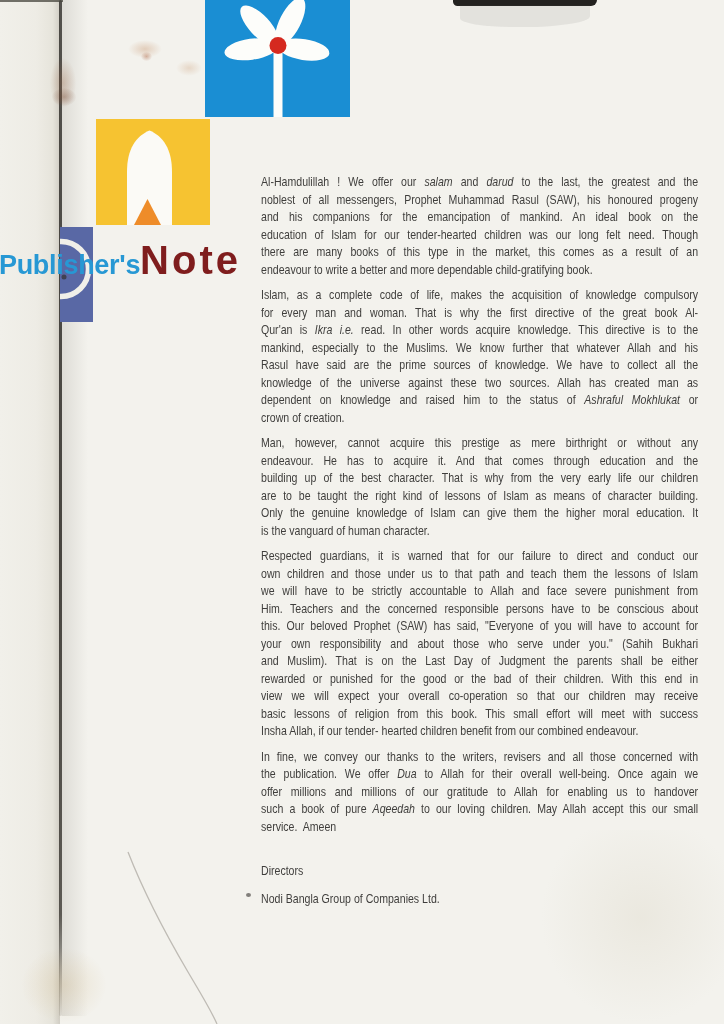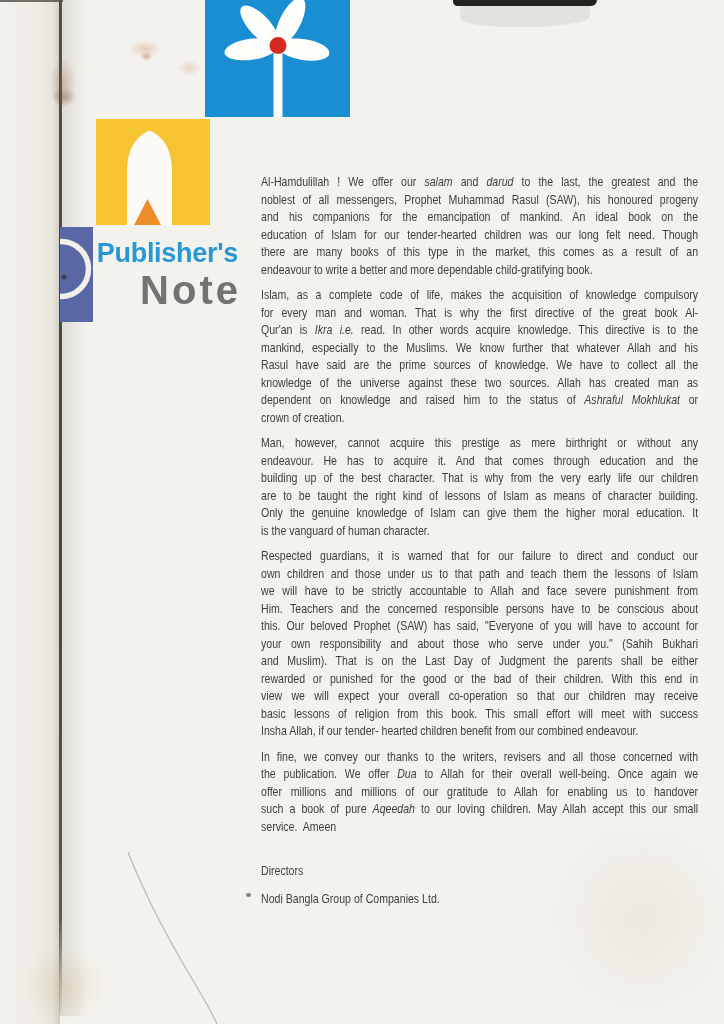--- a/index.html
+++ b/index.html
@@ -32,21 +32,21 @@
   .watermark{position:absolute;left:540px;top:830px;width:184px;height:194px;
     background:radial-gradient(ellipse at 55% 45%,rgba(222,217,202,.40),rgba(243,242,237,0) 70%);}
   .fold{position:absolute;left:0;top:0;pointer-events:none;}
   
   .sq{position:absolute;}
   .sq-flower{left:205px;top:0;width:145px;height:117px;}
   .sq-arch{left:96px;top:119px;width:114px;height:106px;}
   .sq-ring{left:60px;top:227px;width:33px;height:95px;overflow:hidden;}
   .sq svg{display:block;}
   
-  .title{position:absolute;top:238px;right:486px;display:flex;flex-direction:column;align-items:flex-end;text-align:right;}
+  .title{position:absolute;top:238px;right:486px;display:flex;flex-direction:row;align-items:flex-end;text-align:right;}
   .t1{font-size:27px;line-height:30px;font-weight:700;letter-spacing:-.3px;}
   .t2{font-size:40px;line-height:40px;font-weight:700;letter-spacing:3px;margin-top:2px;margin-right:-3px;}
   
   .body-col{position:absolute;left:261px;top:173px;width:545px;
     transform:scaleX(0.802);transform-origin:top left;
     color:#3f3e3c;font-size:13.2px;}
   .para{margin:0 0 8px 0;}
   .tline{height:17.5px;line-height:17.5px;overflow:hidden;text-align:justify;text-align-last:justify;white-space:normal;}
   .tline.last{text-align-last:left;}
   .sig-role{margin-top:27px;line-height:17.5px;}
@@ -94,21 +94,21 @@
 
   <div class="sq sq-ring" style="background-color: rgb(89, 104, 165);">
     <svg width="33" height="95" viewBox="0 0 33 95">
       <circle cx="1" cy="42" r="27.5" fill="none" stroke-width="5.5" style="stroke: rgb(240, 239, 233);"></circle>
       <circle cx="4" cy="50" r="2.5" fill="rgba(50,45,38,.65)"></circle>
     </svg>
   </div>
 
   <div class="title">
     <div class="t1" style="color: rgb(39, 152, 212);">Publisher's</div>
-    <div class="t2" style="color: #737373;">Note</div>
+    <div class="t2" style="color: #7f1d1d;">Note</div>
   </div>
 
   <div class="body-col" style="color: rgb(63, 62, 60);">
     <div id="paras">
         <div class="para">
           <div class="tline">Al-Hamdulillah ! We offer our <i>salam</i> and <i>darud</i> to the last, the greatest and the</div>
           <div class="tline">noblest of all messengers, Prophet Muhammad Rasul (SAW), his honoured progeny</div>
           <div class="tline">and his companions for the emancipation of mankind. An ideal book on the</div>
           <div class="tline">education of Islam for our tender-hearted children was our long felt need. Though</div>
           <div class="tline">there are many books of this type in the market, this comes as a result of an</div>

